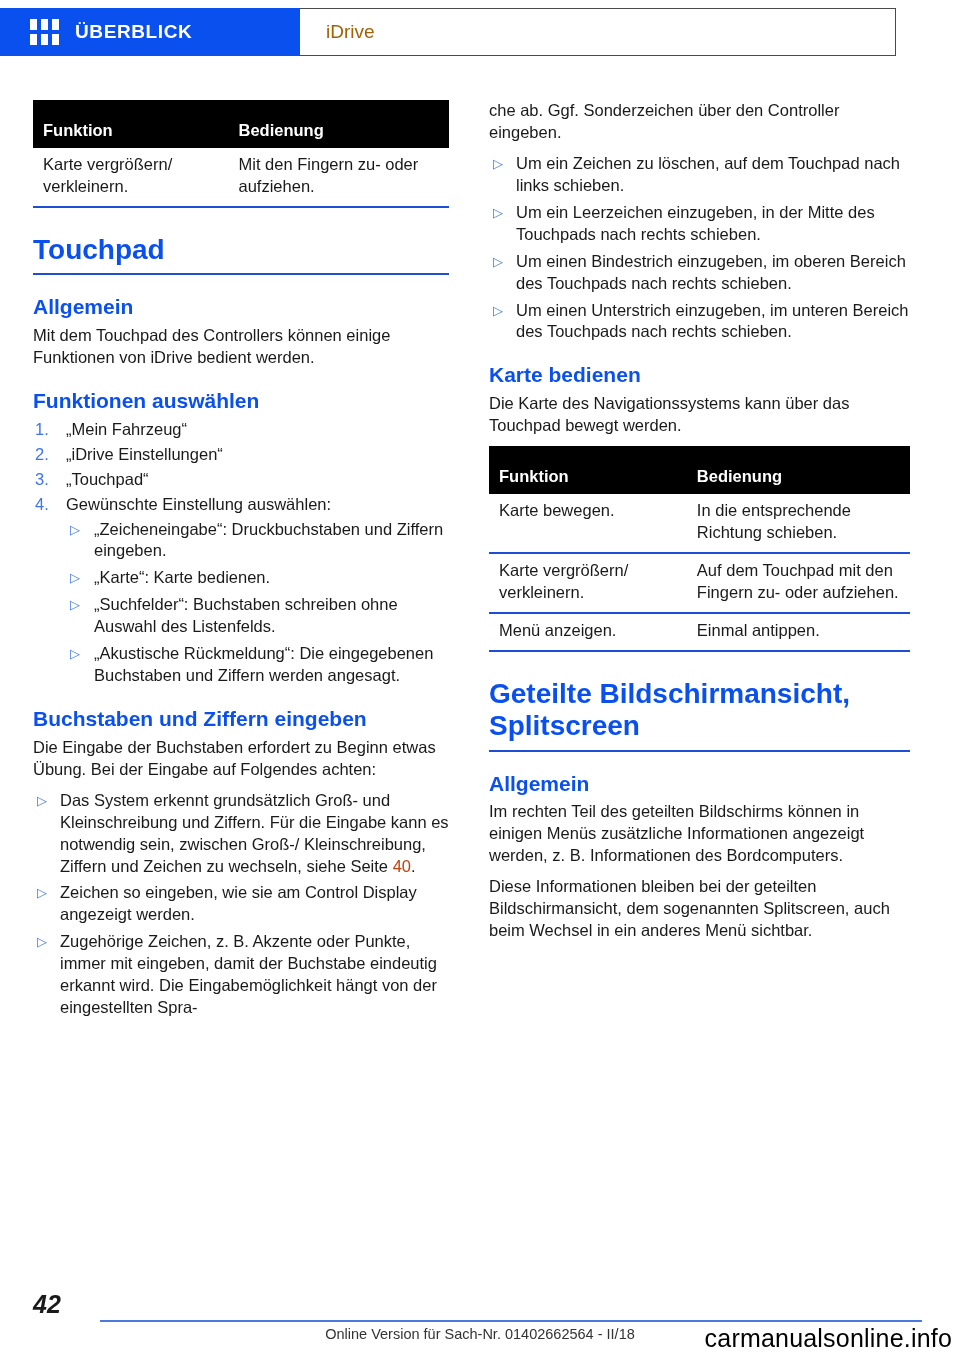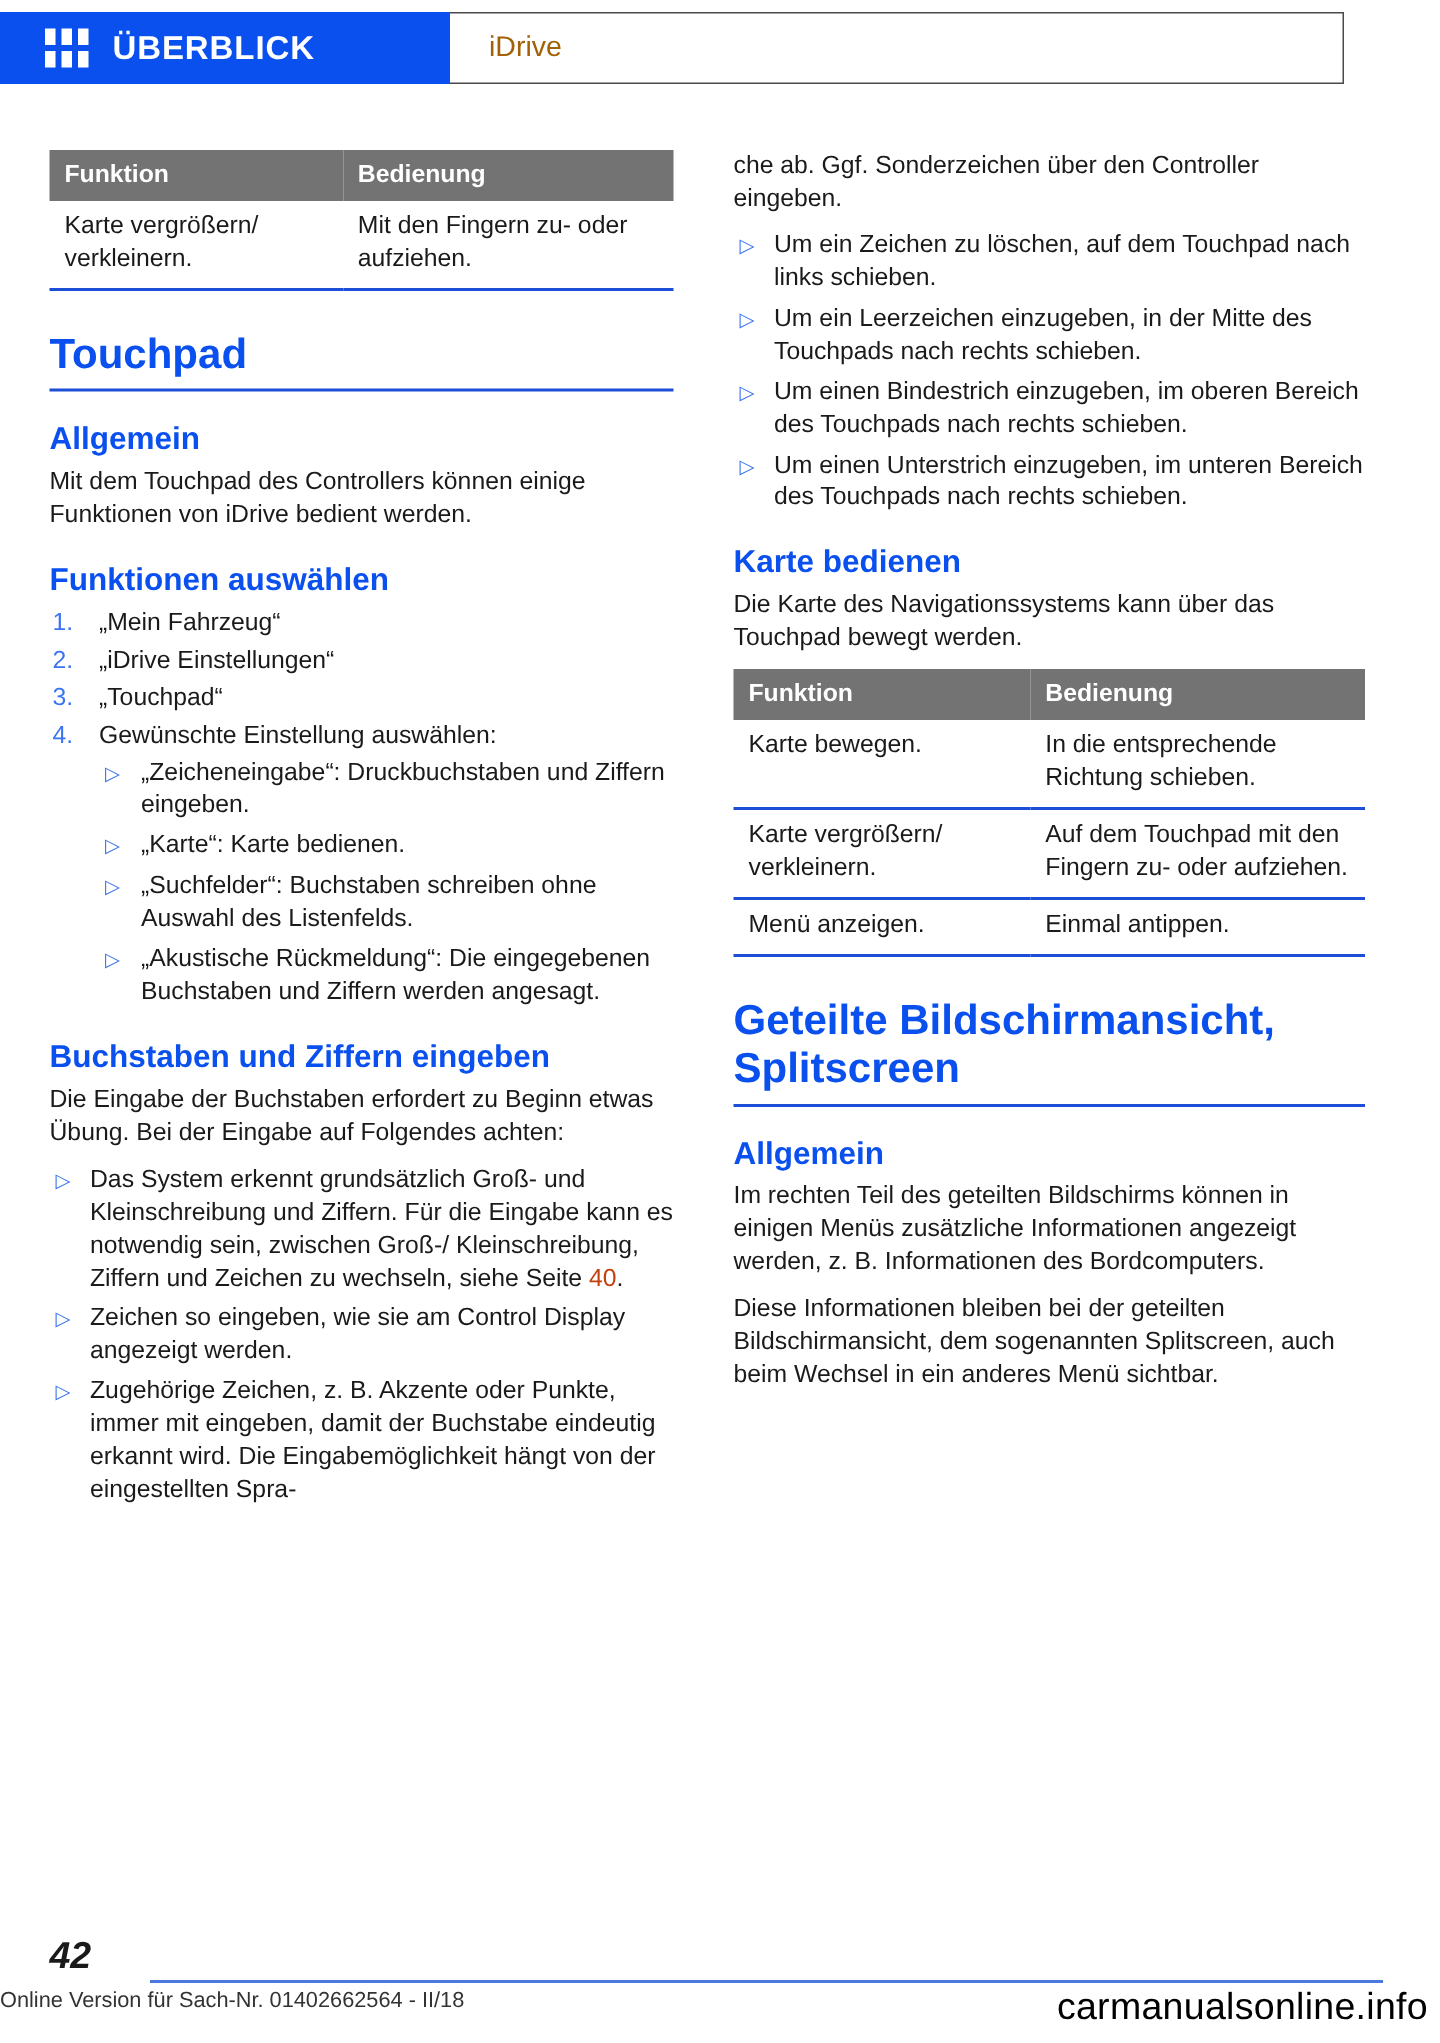--- a/index.html
+++ b/index.html
@@ -37,21 +37,21 @@
     grid-template-columns: repeat(3, 7px);
     grid-template-rows: repeat(2, 11px);
     gap: 4px 4px;
   }
   .grid-icon i {
     display: block;
     background: #ffffff;
   }
   .tab-overview-label {
     color: #ffffff;
-    font-size: 22px;
+    font-size: 19px;
     font-weight: bold;
     letter-spacing: 0.6px;
   }
   .tab-idrive {
     flex: 1;
     margin-right: 64px;
     background: #ffffff;
     border: 1px solid #4a4a4a;
     border-left: none;
     display: flex;
@@ -76,26 +76,26 @@
   .col { width: 416px; }
   .col.right { width: 421px; }
 
   
   table.ftable {
     width: 100%;
     border-collapse: collapse;
     margin-bottom: 4px;
   }
   table.ftable thead th {
-    background: #737373;
+    background: #000000;
     color: #ffffff;
     font-size: 16.5px;
     font-weight: bold;
     text-align: left;
-    padding: 7px 10px 8px 10px;
+    padding: 21px 10px 8px 10px;
   }
   table.ftable thead th.c1 { width: 47%; }
   table.ftable tbody td {
     font-size: 16.5px;
     line-height: 1.33;
     padding: 6px 10px 8px 10px;
     vertical-align: top;
     border-bottom: 2px solid #1d4ed8;
   }
 
@@ -191,21 +191,21 @@
     left: 100px;
     right: 38px;
     top: 48px;
     height: 2px;
     background: #4a7ae0;
   }
   .footer-note {
     position: absolute;
     left: 0; right: 0;
     top: 54px;
-    text-align: left;
+    text-align: center;
     font-size: 14.5px;
     color: #333333;
   }
   .watermark {
     position: absolute;
     right: 8px;
     top: 52px;
     font-size: 25px;
     color: #000000;
     letter-spacing: 0.2px;

